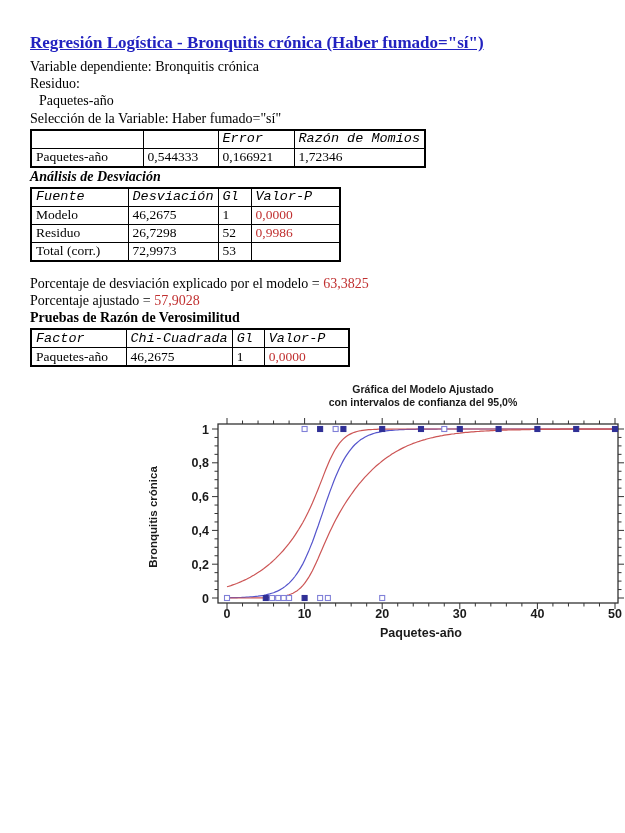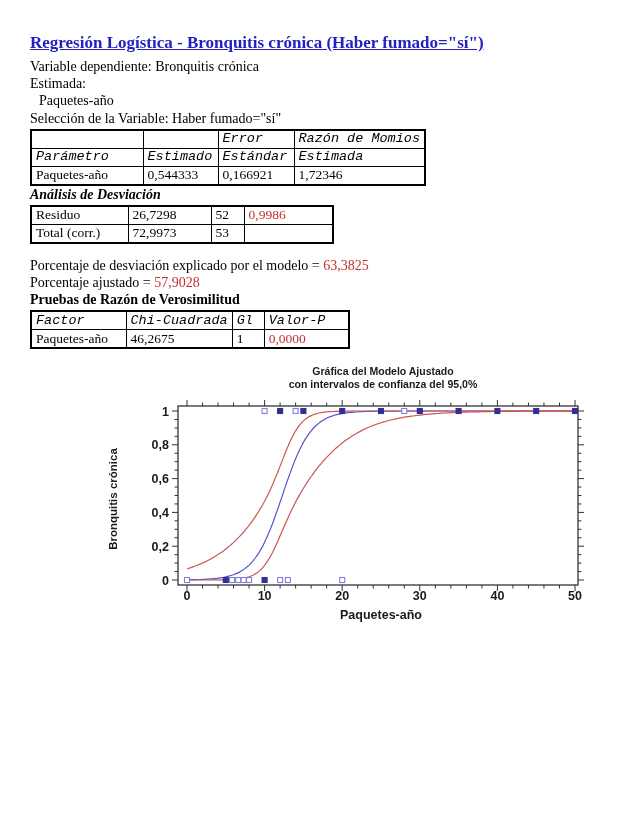--- a/index.html
+++ b/index.html
@@ -25,73 +25,79 @@
     font-size:13.5px;table-layout:fixed;
   }
   table.stat td{
     border:1px solid #000;padding:0 4px;height:17px;line-height:16px;
     overflow:hidden;white-space:nowrap;
   }
   td.it{font-style:italic;font-family:Liberation Mono, monospace;}
   .red{color:#c03030;}
   p.pct{font-size:14px;line-height:17.2px;margin:13px 0 0 0;}
   p.pct2{font-size:14px;line-height:17.2px;margin:0;font-family:Liberation Serif, serif;}
-  .chartwrap{margin:9px 0 0 -30px;}
+  .chartwrap{margin:9px 0 0 -30px;padding-left:40px;}
   svg text{font-family:"Liberation Sans",sans-serif;}
 </style>
 </head>
 <body>
 
 <div class="page">
 
   <h1 class="title">Regresión Logística - Bronquitis crónica (Haber fumado="sí")</h1>
 
   <p class="info">Variable dependiente: Bronquitis crónica</p>
-  <p class="info">Estimada:</p>
+  <p class="info">Residuo:</p>
   <p class="info indent">Paquetes-año</p>
   <p class="info">Selección de la Variable: Haber fumado="sí"</p>
 
   <table class="stat">
     <colgroup>
         <col style="width:112px">
         <col style="width:75px">
         <col style="width:76px">
         <col style="width:113px">
       </colgroup>
     <tbody>
         <tr>
       <td class="it"></td>
       <td class="it"></td>
       <td class="it">Error</td>
       <td class="it">Razón de Momios</td>
     </tr>
     <tr>
-      <td class="it">Parámetro</td>
-      <td class="it">Estimado</td>
-      <td class="it">Estándar</td>
-      <td class="it">Estimada</td>
-    </tr>
-    <tr>
       <td>Paquetes-año</td>
       <td>0,544333</td>
       <td>0,166921</td>
       <td>1,72346</td>
     </tr>
   </tbody>
     </table>
 
   <h2 class="sec m2">Análisis de Desviación</h2>
   <table class="stat">
     <colgroup>
         <col style="width:97px">
         <col style="width:83px">
         <col style="width:33px">
         <col style="width:89px">
       </colgroup>
     <tbody>
+        <tr>
+      <td class="it">Fuente</td>
+      <td class="it">Desviación</td>
+      <td class="it">Gl</td>
+      <td class="it">Valor-P</td>
+    </tr>
+    <tr>
+      <td>Modelo</td>
+      <td>46,2675</td>
+      <td>1</td>
+      <td class="red">0,0000</td>
+    </tr>
     <tr>
       <td>Residuo</td>
       <td>26,7298</td>
       <td>52</td>
       <td class="red">0,9986</td>
     </tr>
     <tr>
       <td>Total (corr.)</td>
       <td>72,9973</td>
       <td>53</td>

